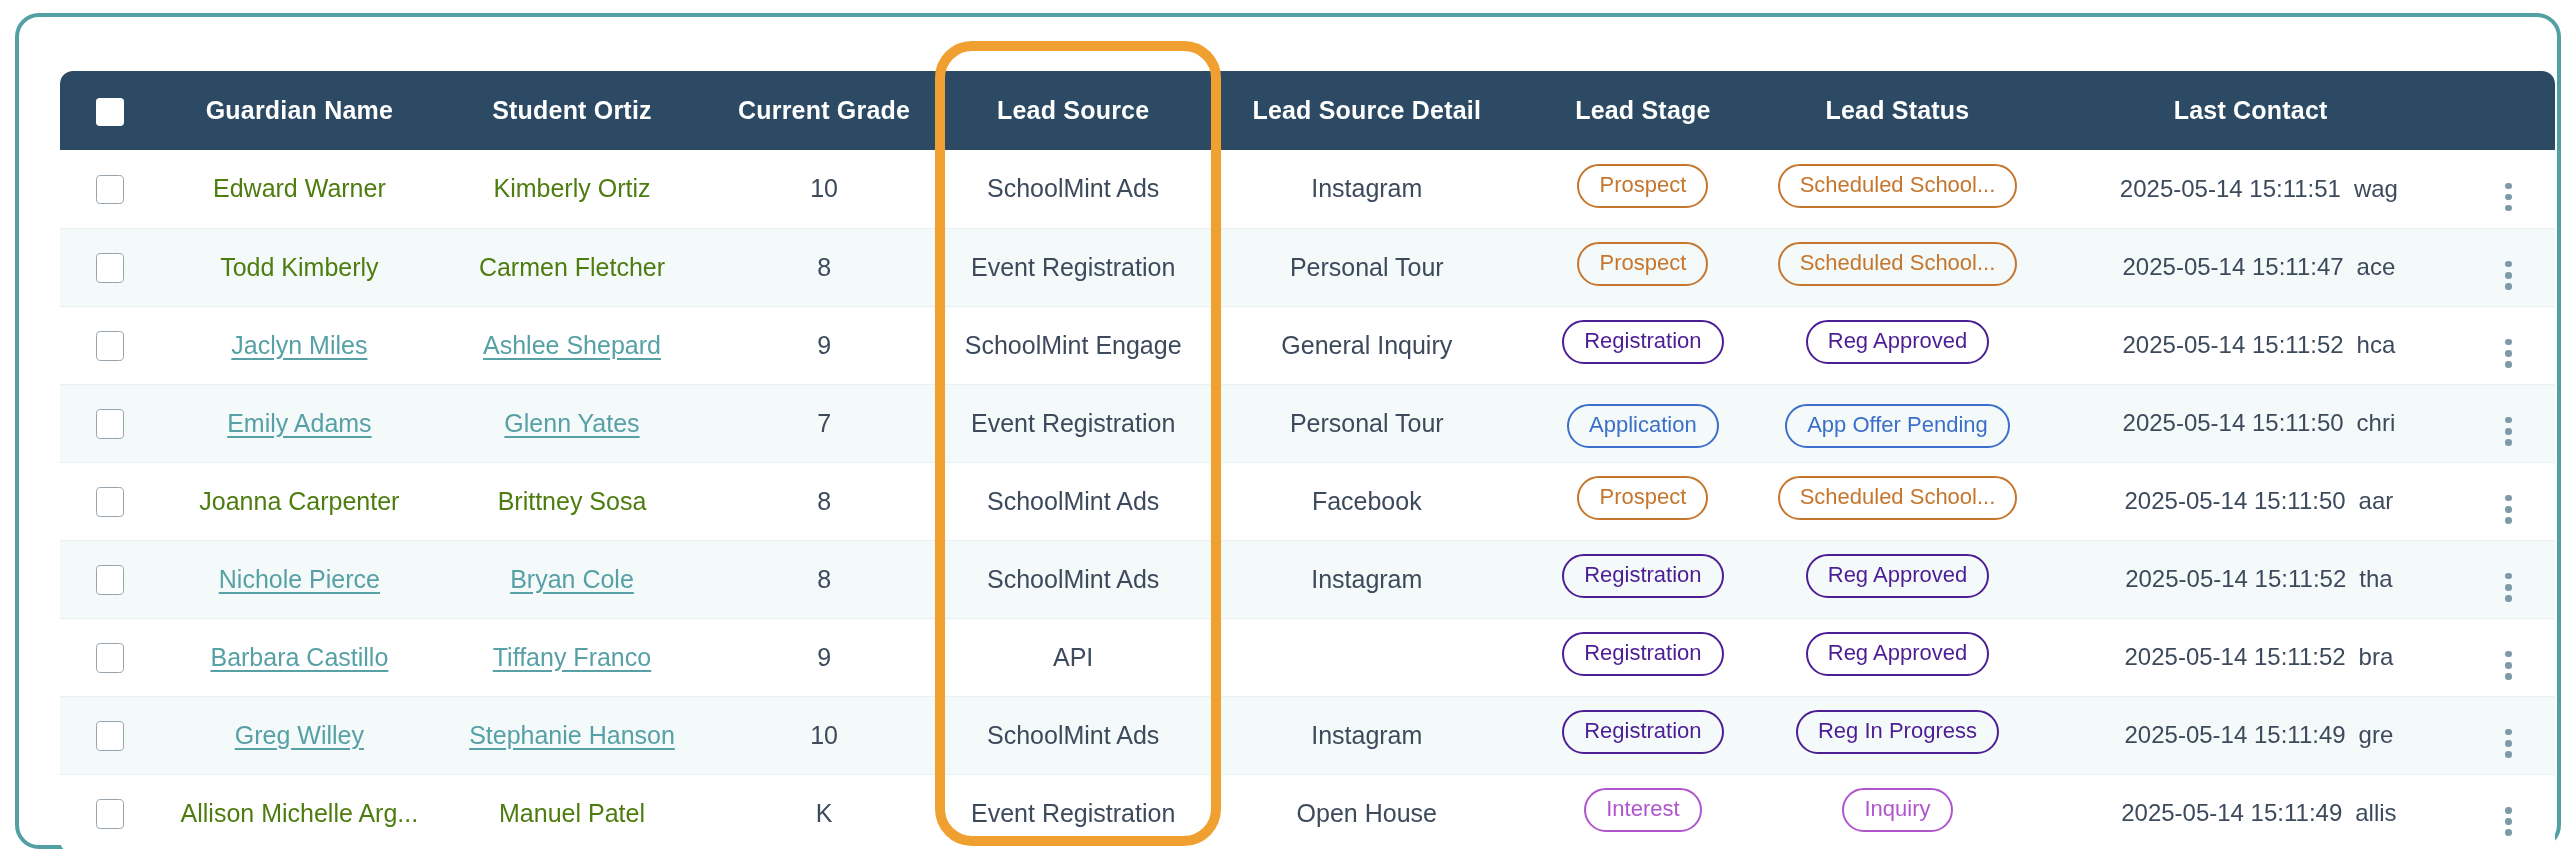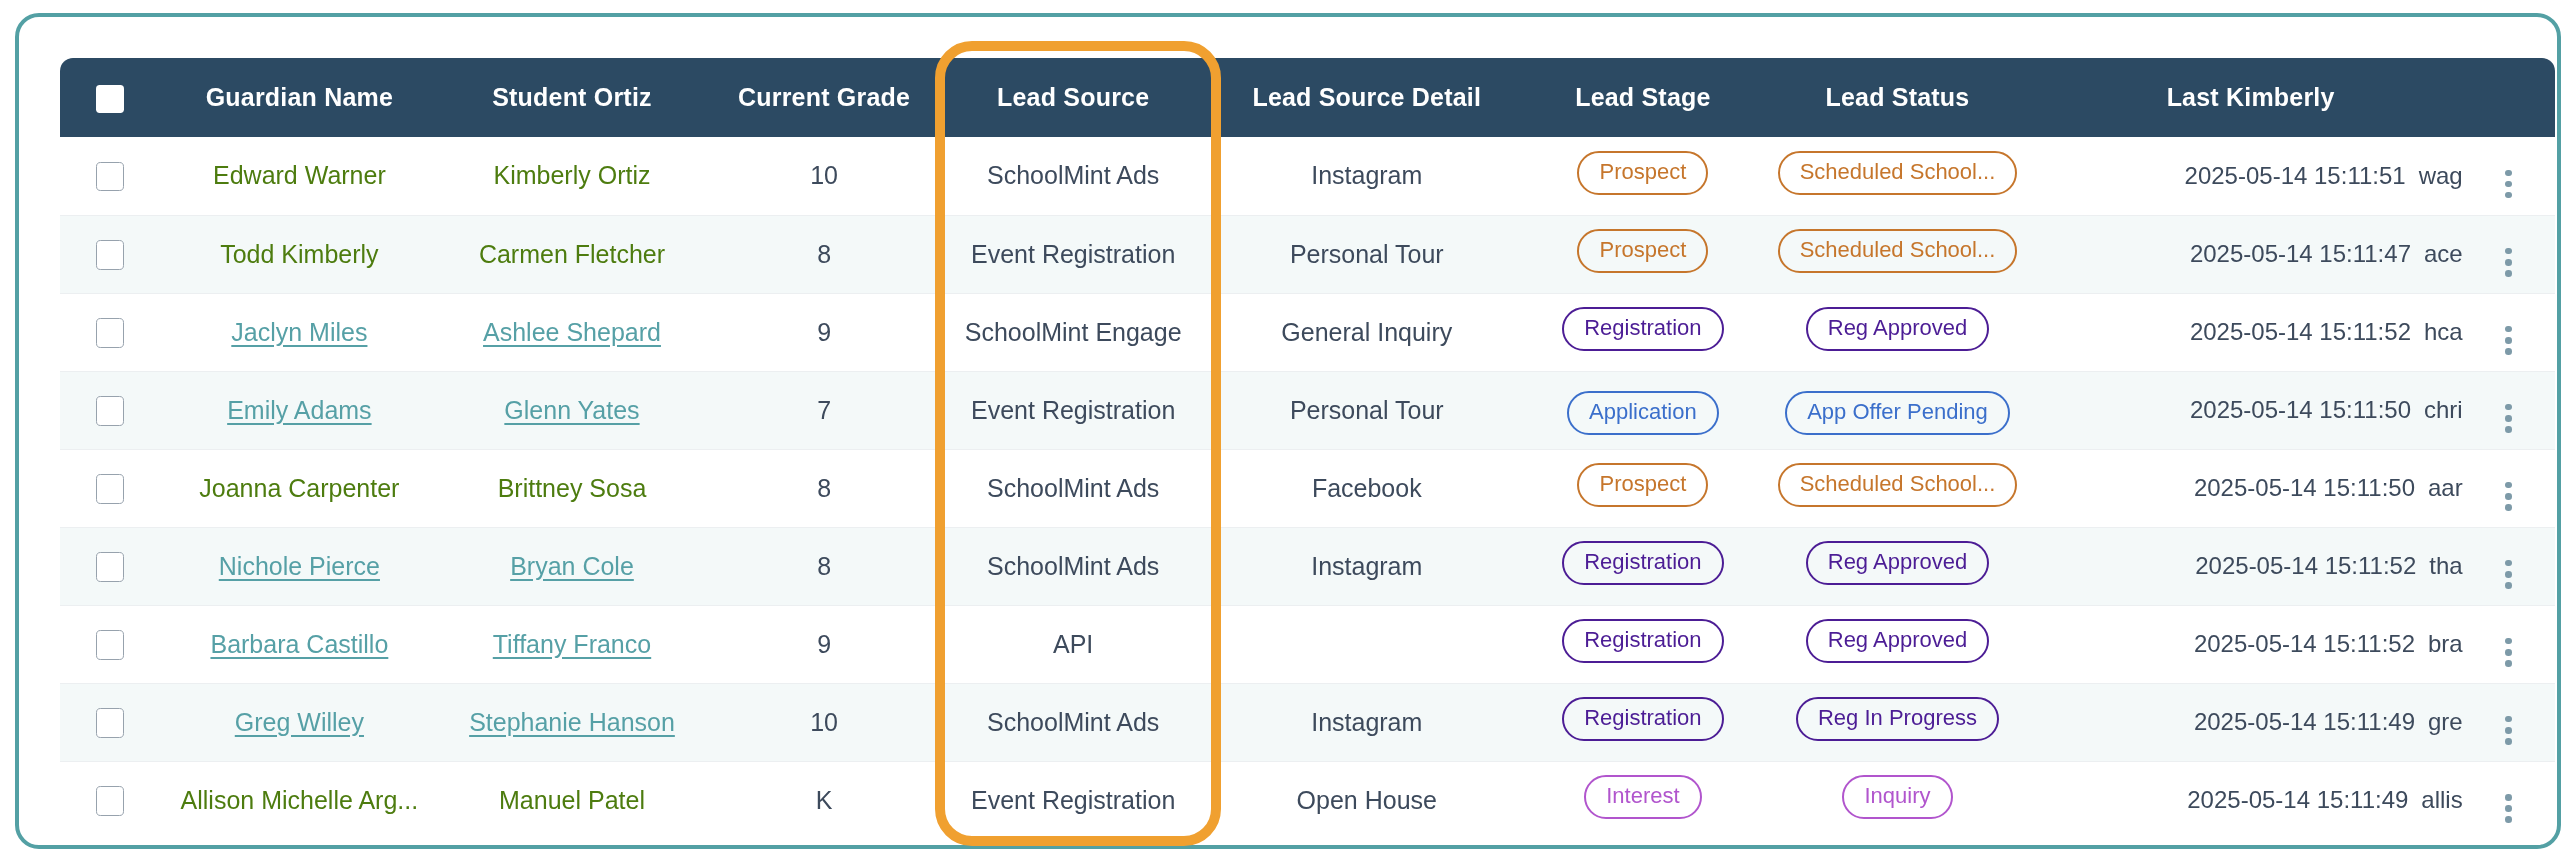--- a/index.html
+++ b/index.html
@@ -17,21 +17,21 @@
     left: 14.8px; top: 13px;
     width: 2546px; height: 836px;
     border: 4.6px solid #53a0a4;
     border-radius: 24px;
     background: #ffffff;
   }
 
   
   .table-card {
     position: absolute;
-    left: 41px; top: 41px;
+    left: 41px; top: 54px;
     width: 2495px; height: 782px;
     background: #ffffff;
     border-radius: 13px;
     overflow: hidden;
   }
 
   table.grid {
     width: 2495px;
     border-collapse: collapse;
     table-layout: fixed;
@@ -115,21 +115,21 @@
     overflow: hidden;
     text-overflow: ellipsis;
     white-space: nowrap;
   }
   .b-orange { color: #c6762c; }
   .b-green  { color: #4c1d95; }
   .b-blue   { color: #3b6fcb; margin-top: 12px; }
   .b-purple { color: #b155cd; }
 
   .last-cell {
-    text-align: right;
+    text-align: center;
     padding-left: 16.6px;
     font-size: 24px;
     color: #3d4a5c;
     overflow: hidden;
   }
   .last-cell .frag { margin-left: 13px; }
 
   .kebab {
     display: inline-flex;
     flex-direction: column;
@@ -178,21 +178,21 @@
             <th>
               <span class="hdr-check"></span>
             </th>
             <th>Guardian Name</th>
             <th>Student Ortiz</th>
             <th>Current Grade</th>
             <th>Lead Source</th>
             <th>Lead Source Detail</th>
             <th>Lead Stage</th>
             <th>Lead Status</th>
-            <th>Last Kimberly</th>
+            <th>Last Contact</th>
             <th></th>
           </tr>
         </thead>
         <tbody id="tbody">
             <tr>
               <td><span class="cb"></span></td>
               <td><span class="plain">Edward Warner</span></td>
               <td><span class="plain">Kimberly Ortiz</span></td>
               <td>10</td>
               <td>SchoolMint Ads</td>

